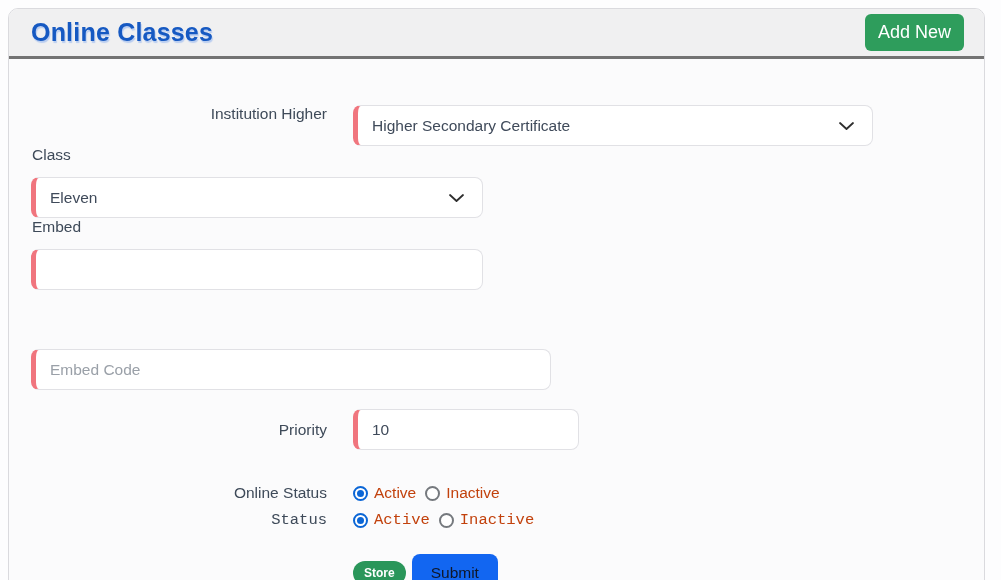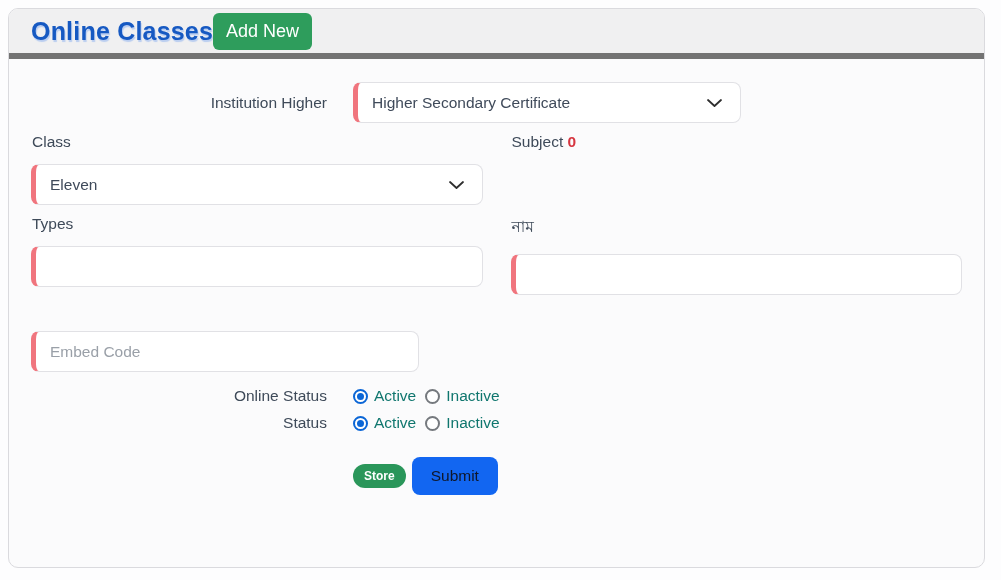--- a/index.html
+++ b/index.html
@@ -14,24 +14,24 @@
     left: 8px; top: 8px;
     width: 977px; min-height: 560px;
     background: #fbfbfc;
     border: 1px solid #dadade;
     border-radius: 10px;
     overflow: hidden;
   }
   .card-header {
     height: 50px;
     background: #f0f0f1;
-    border-bottom: 6px solid #737373;
+    border-bottom: 3px solid #737373;
     display: flex;
     align-items: center;
-    justify-content: flex-start;
+    justify-content: space-between;
     padding: 0 20px 0 22px;
   }
   .title {
     font-size: 25px;
     font-weight: bold;
     color: #1659c2;
     letter-spacing: 0.2px;
     text-shadow: 1px 2px 1px #b9cdf0;
   }
   .btn-add-new {
@@ -71,36 +71,36 @@
   }
   .select {
     display: flex;
     align-items: center;
     justify-content: space-between;
     cursor: pointer;
   }
   .chev { display: flex; align-items: center; padding-right: 3px; }
   input.ctl::placeholder { color: #9aa0a8; }
 
-  .w-inst { width: 388px; }
+  .w-inst { width: 520px; margin-top: 23px; }
   .w-priority { width: 226px; }
   .w-full { width: 100%; gap: 13px; }
 
   .row-inst { margin-top: 23px; }
   .row-2col { display: grid; grid-template-columns: 1fr 1fr; column-gap: 28px; }
-  .fgroup { margin-top: 10px; }
+  .fgroup { margin-top: 0; }
   .flabel { display: block; font-size: 15.5px; color: #3e4a59; margin: 0 0 13px 1px; }
   .count-red { color: #d63640; font-weight: bold; }
   .row-youtube { margin-top: 36px; }
   .row-priority { margin-top: 19px; }
-  .row-online { margin-top: 15px; }
-  .row-status { margin-top: 9px; }
+  .row-online { margin-top: 34px; }
+  .row-status { margin-top: 9px; font-family: Liberation Mono, monospace; }
   .row-actions { margin-top: 25px; }
 
-  .radio-group { display: flex; align-items: center; font-size: 15.5px; color: #0f766e; }
+  .radio-group { display: flex; align-items: center; font-size: 15.5px; color: #c2410c; }
   .radio-opt { display: flex; align-items: center; cursor: pointer; }
   .radio {
     width: 15px; height: 15px;
     border-radius: 50%;
     display: inline-block;
     position: relative;
     background: #fff;
   }
   .radio.checked { border: 2px solid #0b66d6; }
   .radio.checked::after {
@@ -164,39 +164,38 @@
         <div class="ctl select w-full">
           <span>Eleven</span>
           <span class="chev">
             <svg width="17" height="10" viewBox="0 0 17 10">
                 <polyline points="2,2 8.5,8 15,2" fill="none" stroke="#2f2f2f" stroke-width="1.8" stroke-linecap="round" stroke-linejoin="round"></polyline>
               </svg>
           </span>
         </div>
       </div>
       <div class="fgroup">
-        <label class="flabel"><span>Subject</span> <span class="count-red">0</span></label>
       </div>
     </div>
 
     <div class="row-2col">
       <div class="fgroup">
-        <label class="flabel">Types</label>
-        <input class="ctl w-full" type="text" value="" style="">
-      </div>
-      <div class="fgroup">
-        <label class="flabel">নাম</label>
+        <label class="flabel">Embed</label>
         <input class="ctl w-full" type="text" value="" style="">
       </div>
     </div>
 
     <div class="hrow row-youtube">
       <input class="ctl w-inst" type="text" placeholder="Embed Code" style="">
     </div>
 
+    <div class="hrow row-priority">
+      <div class="hlabel">Priority</div>
+      <input class="ctl w-priority" type="text" value="10" style="">
+    </div>
 
     <div class="hrow row-online">
       <div class="hlabel">Online Status</div>
       <div class="radio-group">
         <label class="radio-opt">
           <span class="radio checked"></span>
           <span class="radio-label">Active</span>
         </label>
         <label class="radio-opt">
           <span class="radio unchecked"></span>

